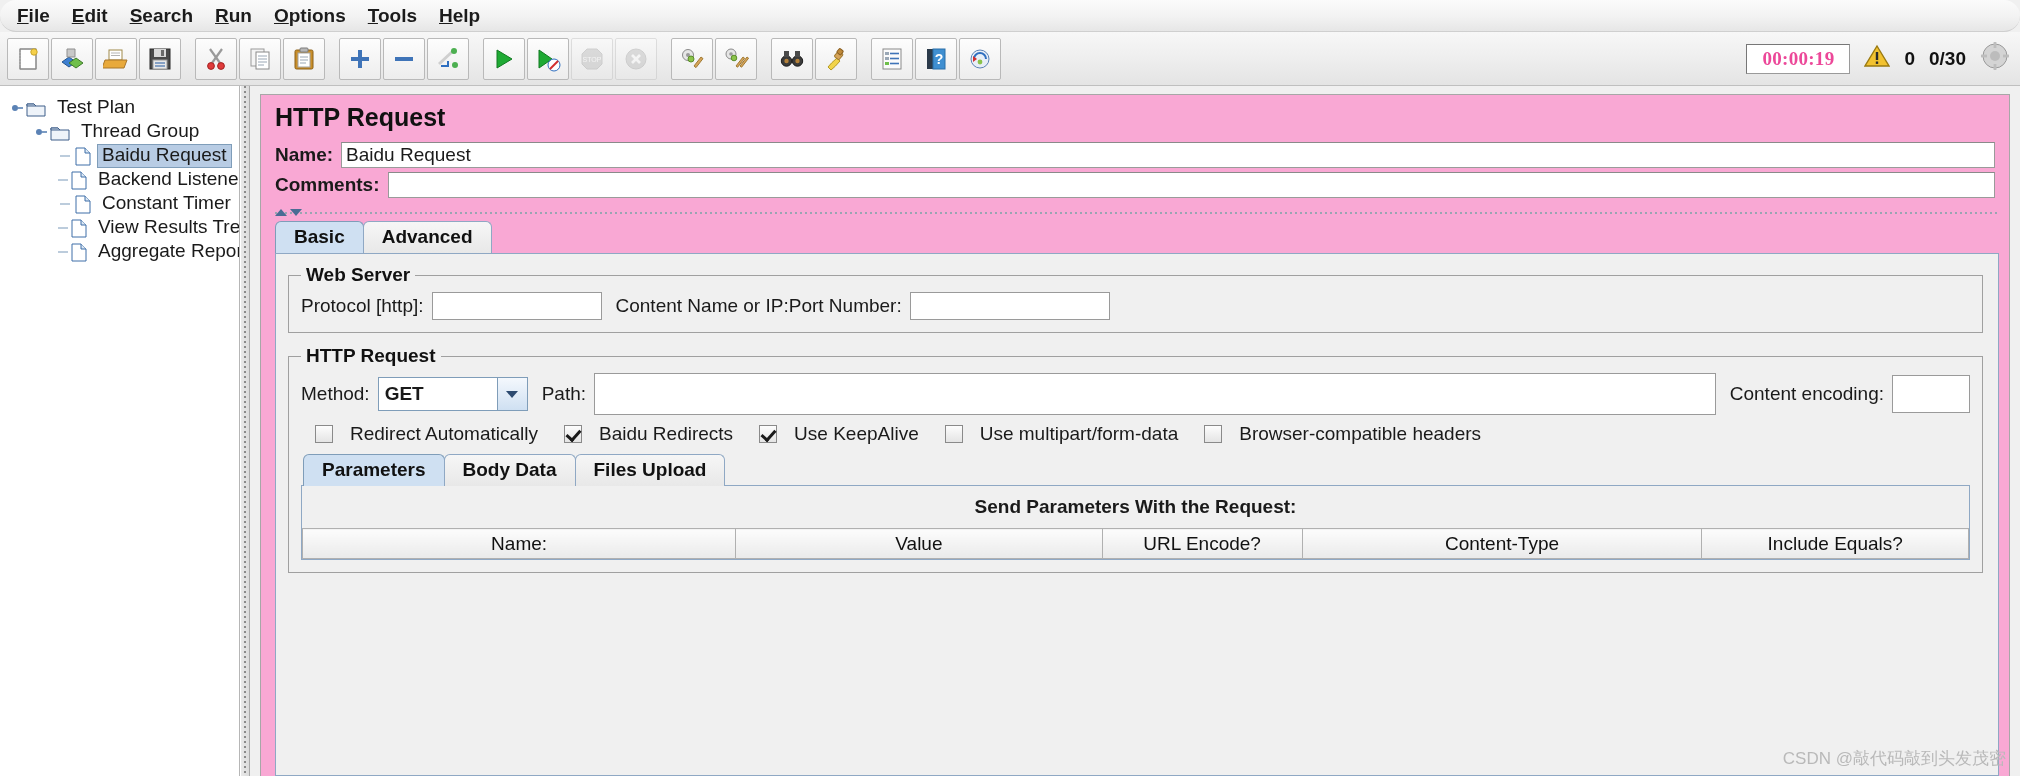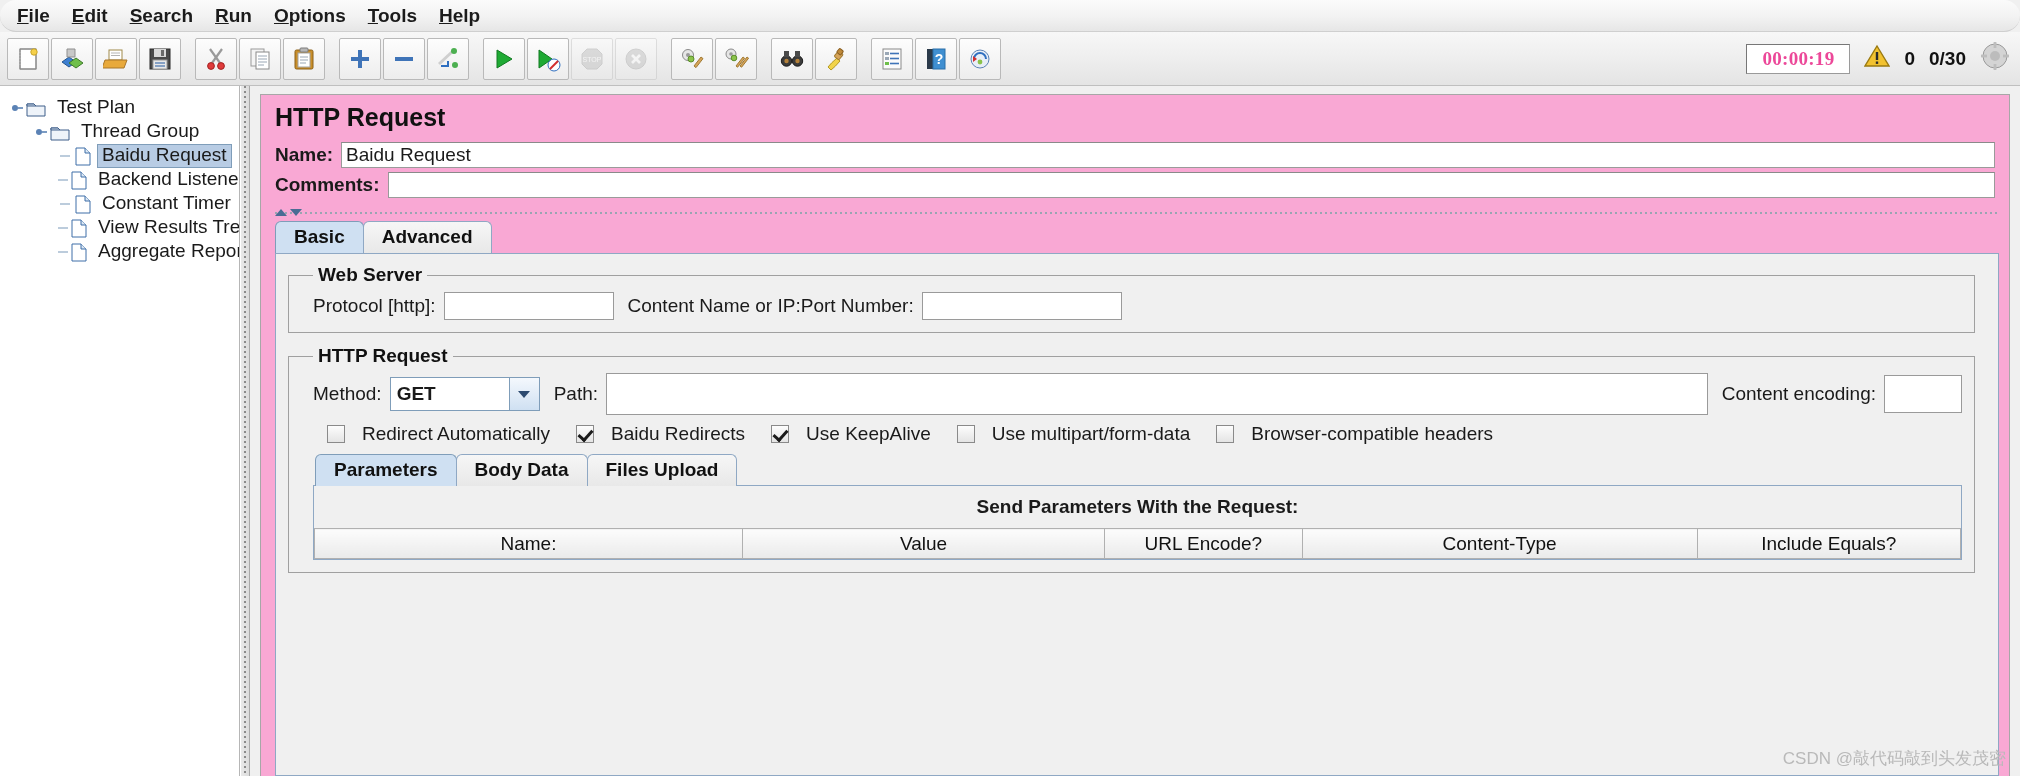--- a/index.html
+++ b/index.html
@@ -220,22 +220,22 @@
     margin: 0 10px 0 14px;
     padding: 10px 12px 0 12px;
     flex:1;
     min-height:0;
     display:flex; flex-direction:column;
   }
 
   
   fieldset.group {
     border: 1px solid #a0a0a0;
-    margin: 0 11px 12px 0;
-    padding: 6px 12px 12px 24px;
+    margin: 0 3px 12px 0;
+    padding: 6px 12px 12px 12px;
   }
   fieldset.group > legend {
     font-size: 19px;
     font-weight: bold;
     padding: 0 5px;
     color:#111;
   }
   .inline-row { display:flex; align-items:center; }
   .inline-row .lbl { font-weight:normal; font-size:19px; white-space:nowrap; }
   .inline-row .inp {

